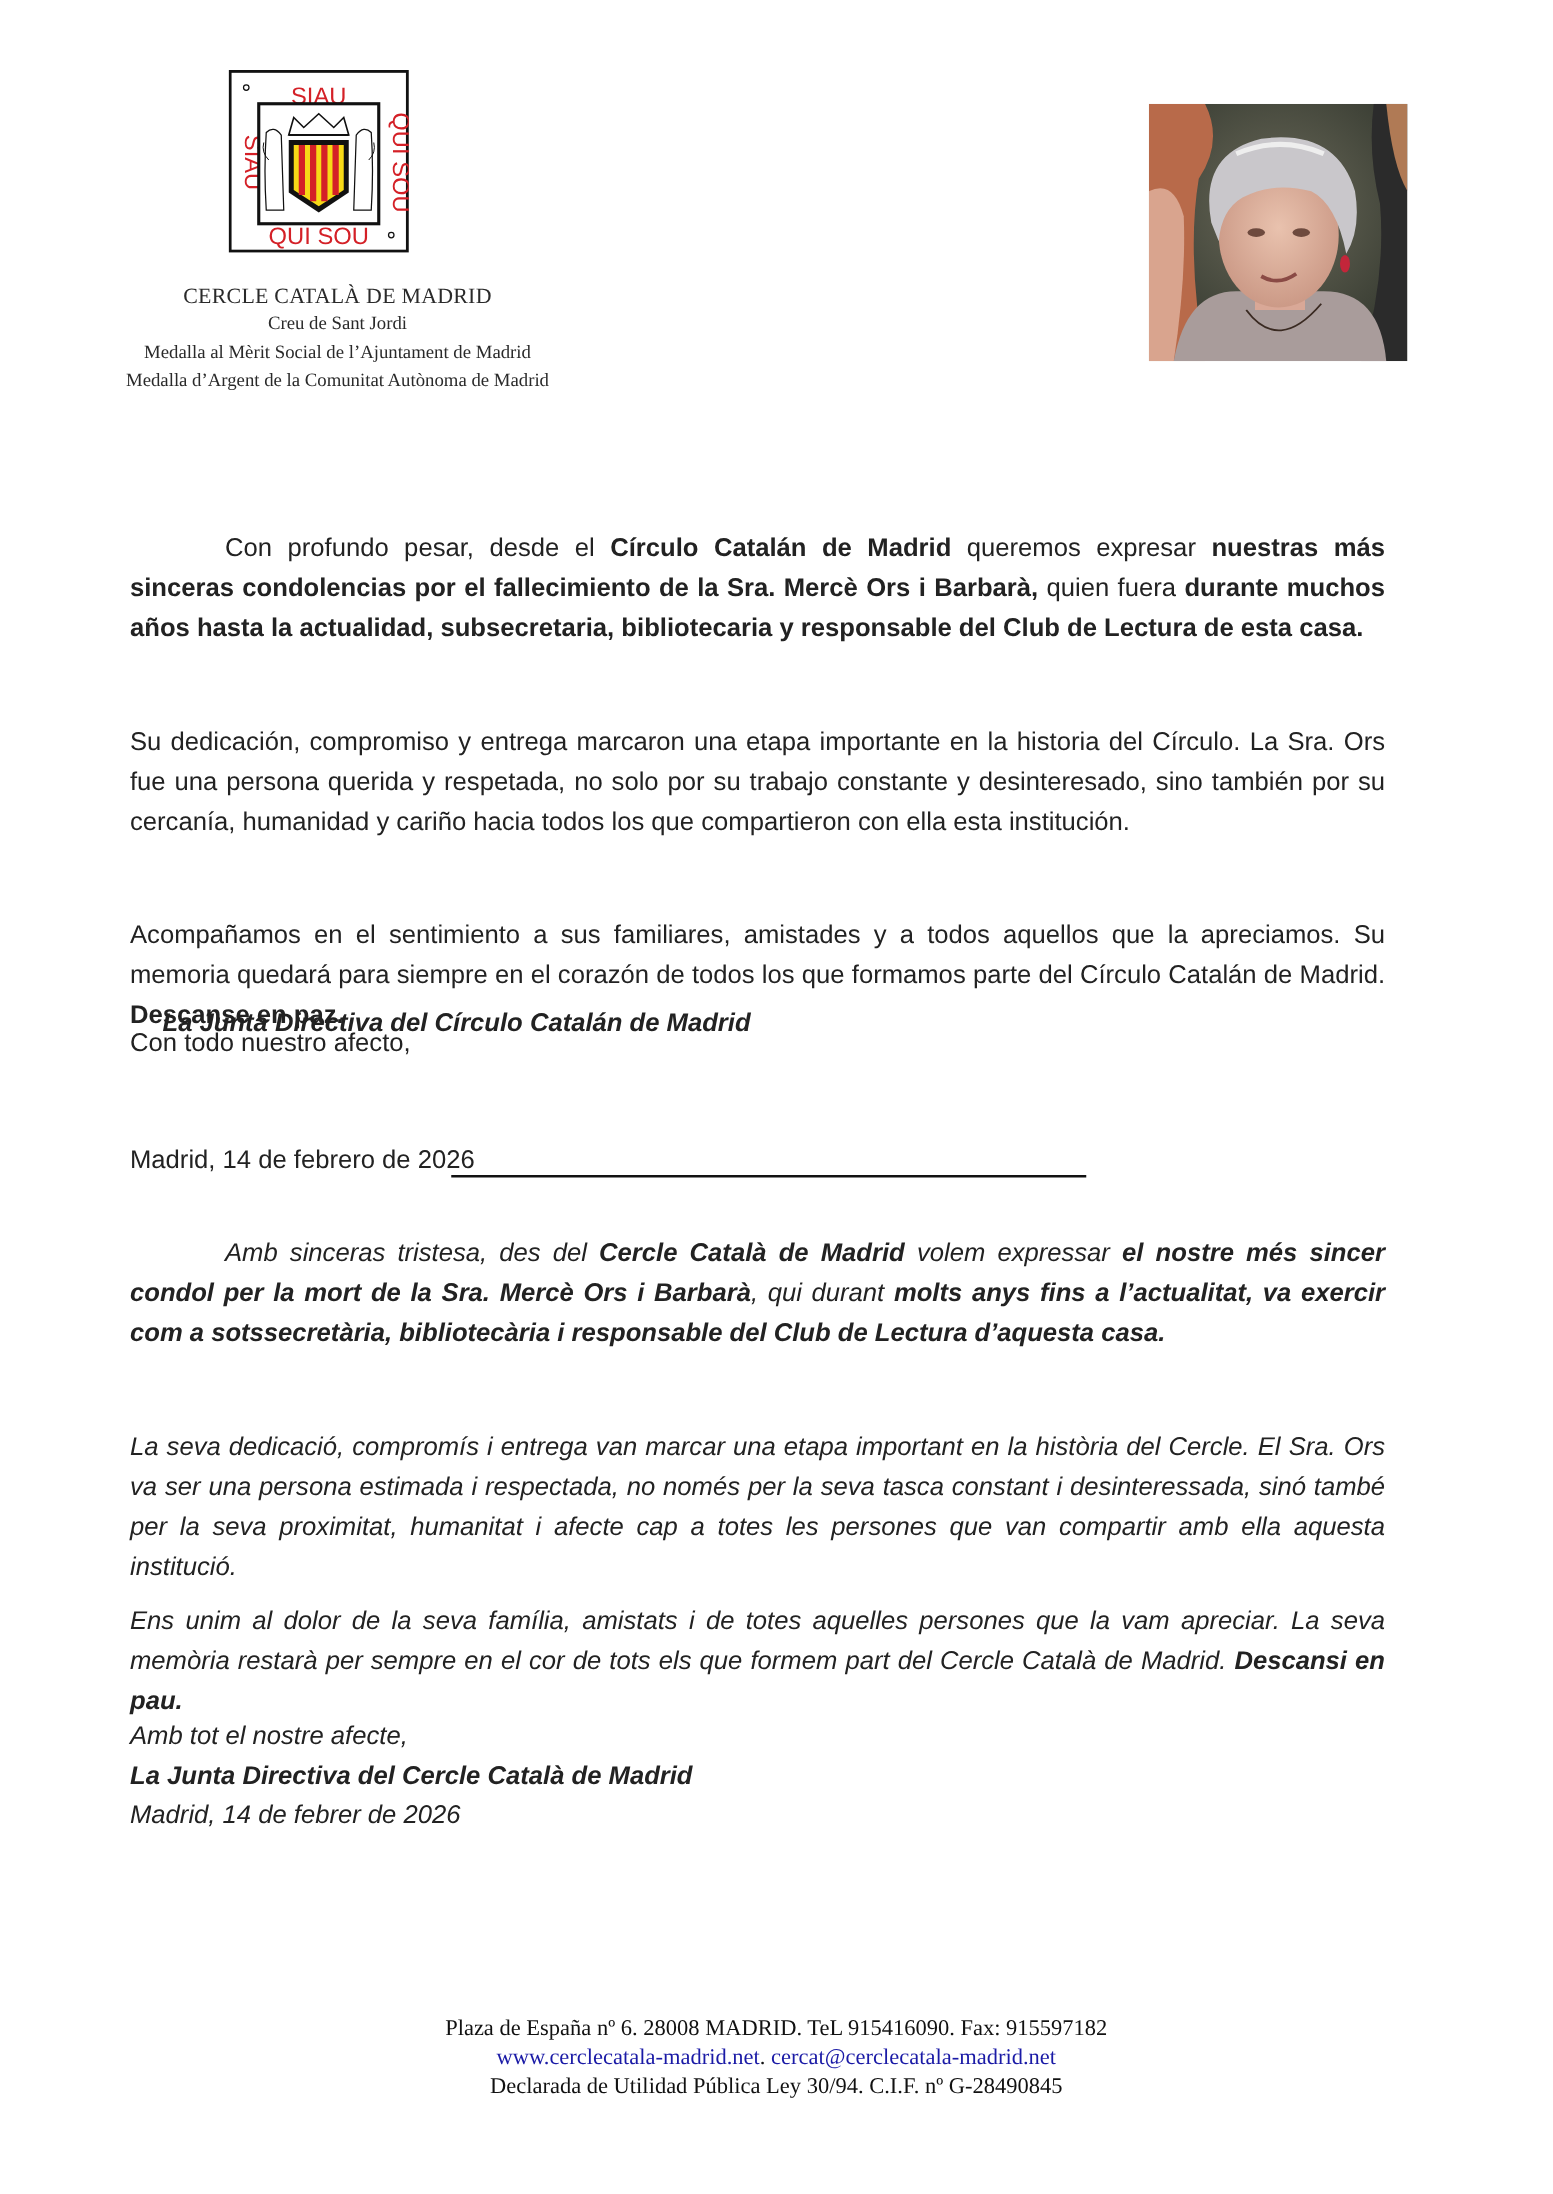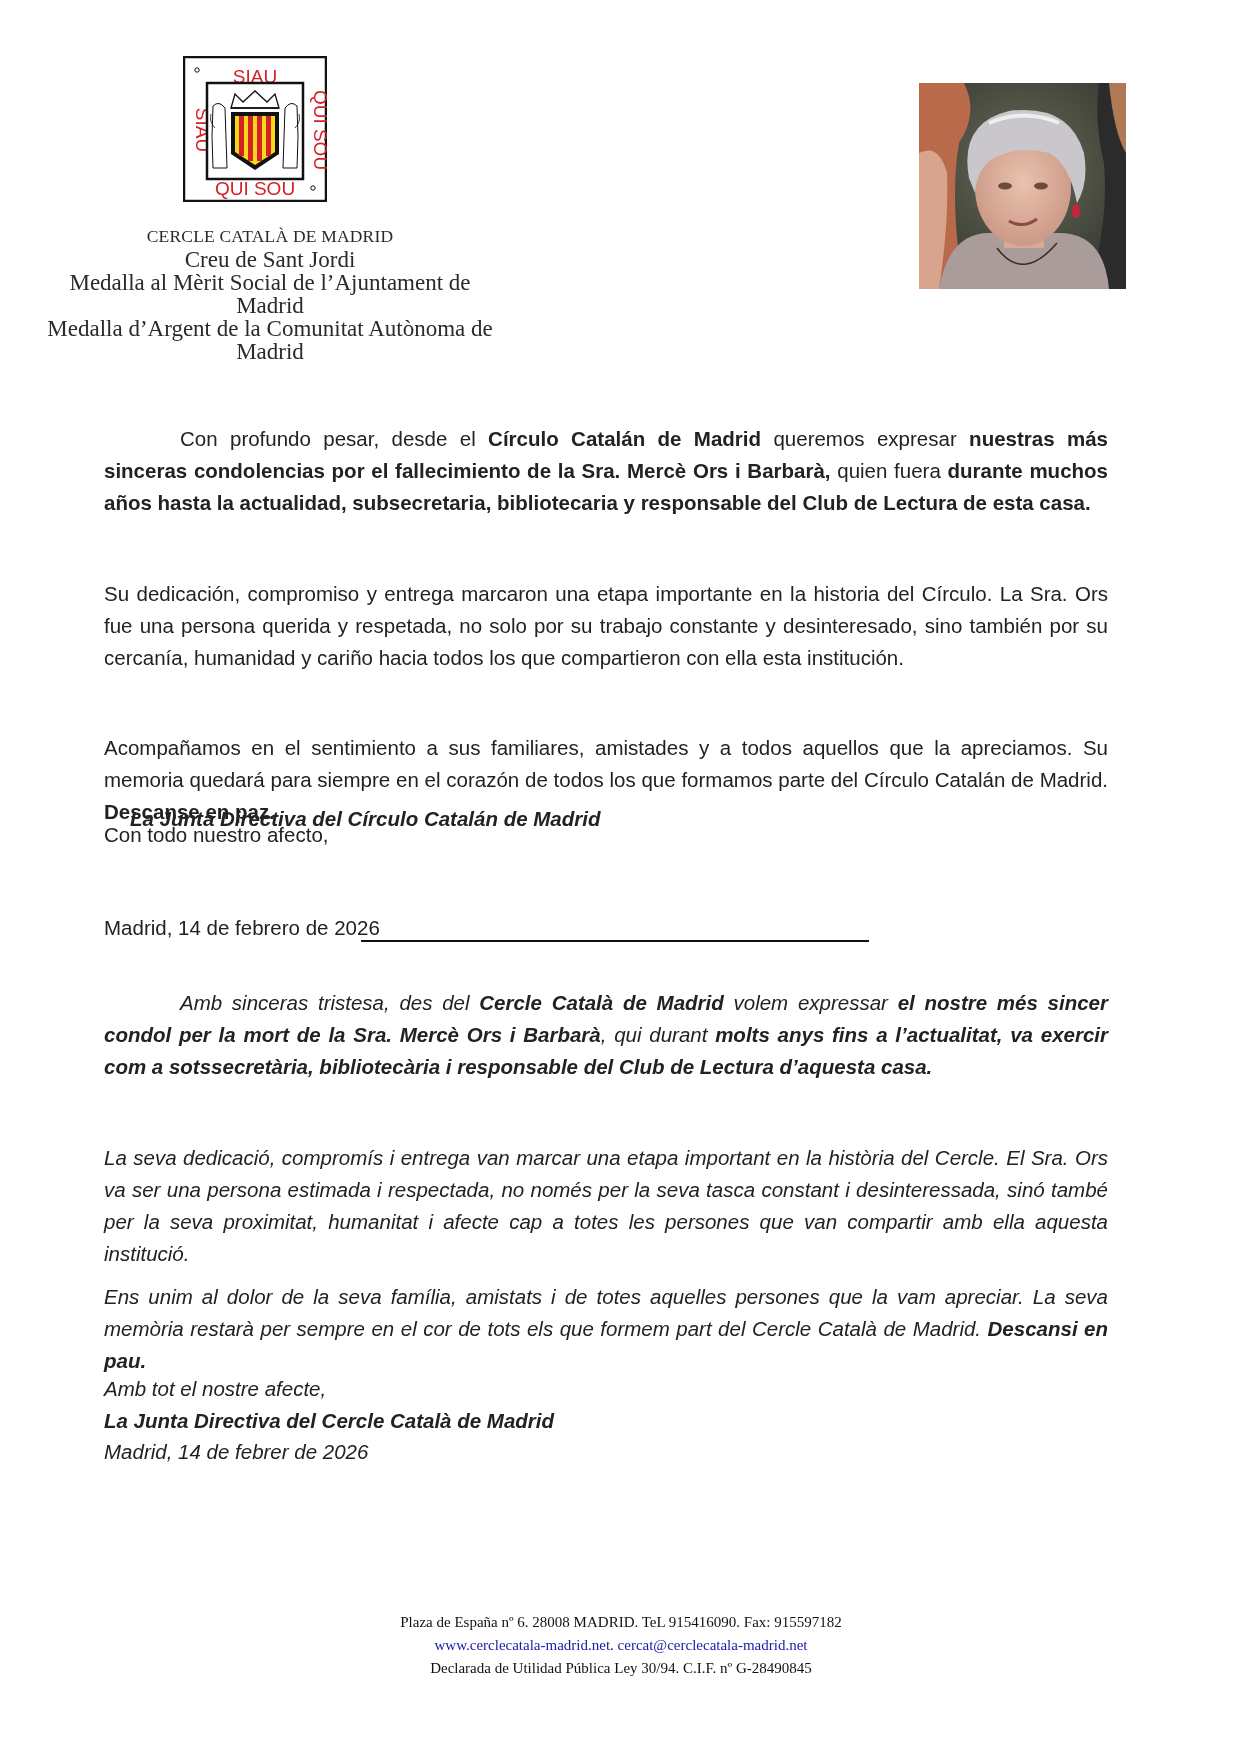--- a/index.html
+++ b/index.html
@@ -4,38 +4,38 @@
   <style>
     html, body { margin: 0; padding: 0; background: #ffffff; }
     body { width: 1242px; height: 1755px; position: relative; overflow: hidden; color: #222222; }
     .page { position: absolute; left: 0; top: 0; width: 1242px; height: 1755px; }
 
     
     .logo { position: absolute; left: 183px; top: 56px; width: 144px; height: 146px; }
     .org-block { position: absolute; left: 40px; top: 225px; width: 460px; text-align: center;
       font-family: "Liberation Serif", "DejaVu Serif", serif; color: #2a2a2a; }
     .org-name { font-size: 17.5px; line-height: 23px; letter-spacing: 0.2px; }
-    .org-line { font-size: 23px; line-height: 23px; }
+    .org-line { font-size: 15px; line-height: 23px; }
     .photo { position: absolute; left: 919px; top: 83px; width: 207px; height: 206px; overflow: hidden; }
 
     
     .body-text { position: absolute; left: 104px; width: 1004px;
       font-family: "Liberation Sans", "DejaVu Sans", sans-serif; font-size: 20.5px; line-height: 32px;
       text-align: justify; color: #222222; margin-top: 19px; }
     .body-text p { margin: 0; }
     .indent { text-indent: 76px; }
     .b { font-weight: bold; }
     .i { font-style: italic; }
     .sig { position: absolute; left: 104px; font-family: "Liberation Sans", "DejaVu Sans", sans-serif;
       font-size: 20.5px; line-height: 32px; color: #222222; }
     .divider { position: absolute; left: 361px; top: 940px; width: 508px; height: 2px; background: #111; }
 
     
     .footer { position: absolute; left: 0; top: 1611px; width: 1242px; text-align: center;
-      font-family: "Liberation Serif", "DejaVu Serif", serif; font-size: 15px; line-height: 23px; color: #111; }
+      font-family: "Liberation Serif", "DejaVu Serif", serif; font-size: 18px; line-height: 23px; color: #111; }
     .footer a { color: #1a1aa6; }
   </style>
 </head>
 <body>
 
 <div class="page">
 
   <div class="logo">
     <svg width="144" height="146" viewBox="0 0 144 146" xmlns="http://www.w3.org/2000/svg">
       <rect x="1" y="1" width="142" height="144" fill="#fff" stroke="#111" stroke-width="2.5"></rect>

